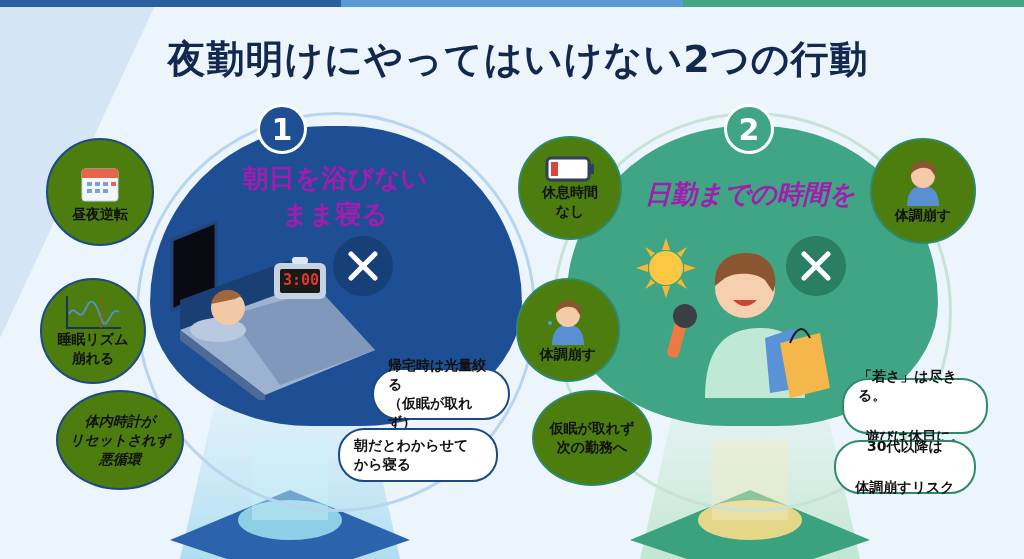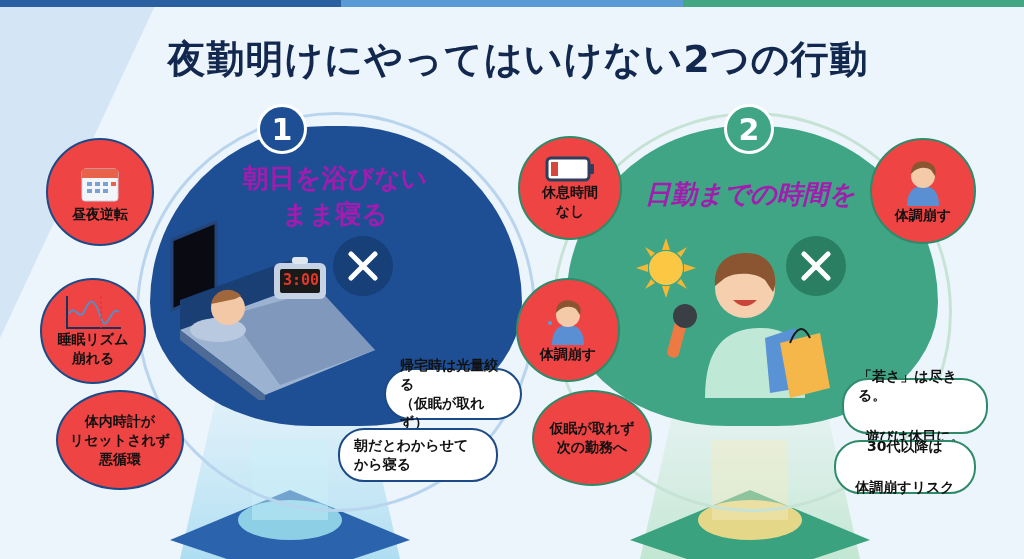--- a/index.html
+++ b/index.html
@@ -30,21 +30,21 @@
   }
   .head {
     position: absolute; text-align: center; color: #a21caf; font-weight: bold;
     font-size: 26px; line-height: 36px;
   }
   .xmark {
     position: absolute; width: 60px; height: 60px; border-radius: 50%;
     display: flex; align-items: center; justify-content: center;
   }
   .bubble {
-    position: absolute; background: #ef4444; border-radius: 50%;
+    position: absolute; background: #4d7c0f; border-radius: 50%;
     display: flex; flex-direction: column; align-items: center; justify-content: center;
     text-align: center; font-size: 14px; font-weight: bold; color: #111; line-height: 19px;
   }
   .bubble.blue { border: 2.5px solid #1c4a86; }
   .bubble.green { border: 2.5px solid #2f8a6a; }
   .pill {
     position: absolute; background: #fff; border-radius: 26px;
     display: flex; flex-direction: column; justify-content: center;
     font-size: 14px; font-weight: bold; color: #111; line-height: 19px; padding: 0 14px;
   }
@@ -134,27 +134,27 @@
   <div class="bubble blue" style="left:40px;top:278px;width:106px;height:106px;">
     <svg width="60" height="36">
       <path d="M4,2 V34 H58" stroke="#1c3358" stroke-width="2" fill="none"></path>
       <path d="M6,20 C12,8 16,30 22,16 S32,6 38,24 S48,10 56,18" stroke="#5b8cc2" stroke-width="2" fill="none"></path>
       <line x1="38" y1="2" x2="38" y2="34" stroke="#d23b3b" stroke-dasharray="3,2"></line>
     </svg>
     <span>睡眠リズム</span>
     <span>崩れる</span>
   </div>
 
-  <div class="bubble blue" style="left:56px;top:390px;width:128px;height:100px;">
+  <div class="bubble blue" style="left:56px;top:390px;width:128px;height:100px;font-style:italic;">
     <span>体内時計が</span>
     <span>リセットされず</span>
     <span>悪循環</span>
   </div>
 
-  <div class="pill blue" style="left:384px;top:368px;width:138px;height:52px;align-items:flex-start;">
+  <div class="pill blue" style="left:372px;top:368px;width:138px;height:52px;align-items:flex-start;">
     <span>帰宅時は光量絞る</span>
     <span>（仮眠が取れず）</span>
   </div>
   <div class="pill blue" style="left:338px;top:428px;width:160px;height:54px;">
     <span>朝だとわからせて</span>
     <span>から寝る</span>
   </div>
 </div>
 
 <div>

